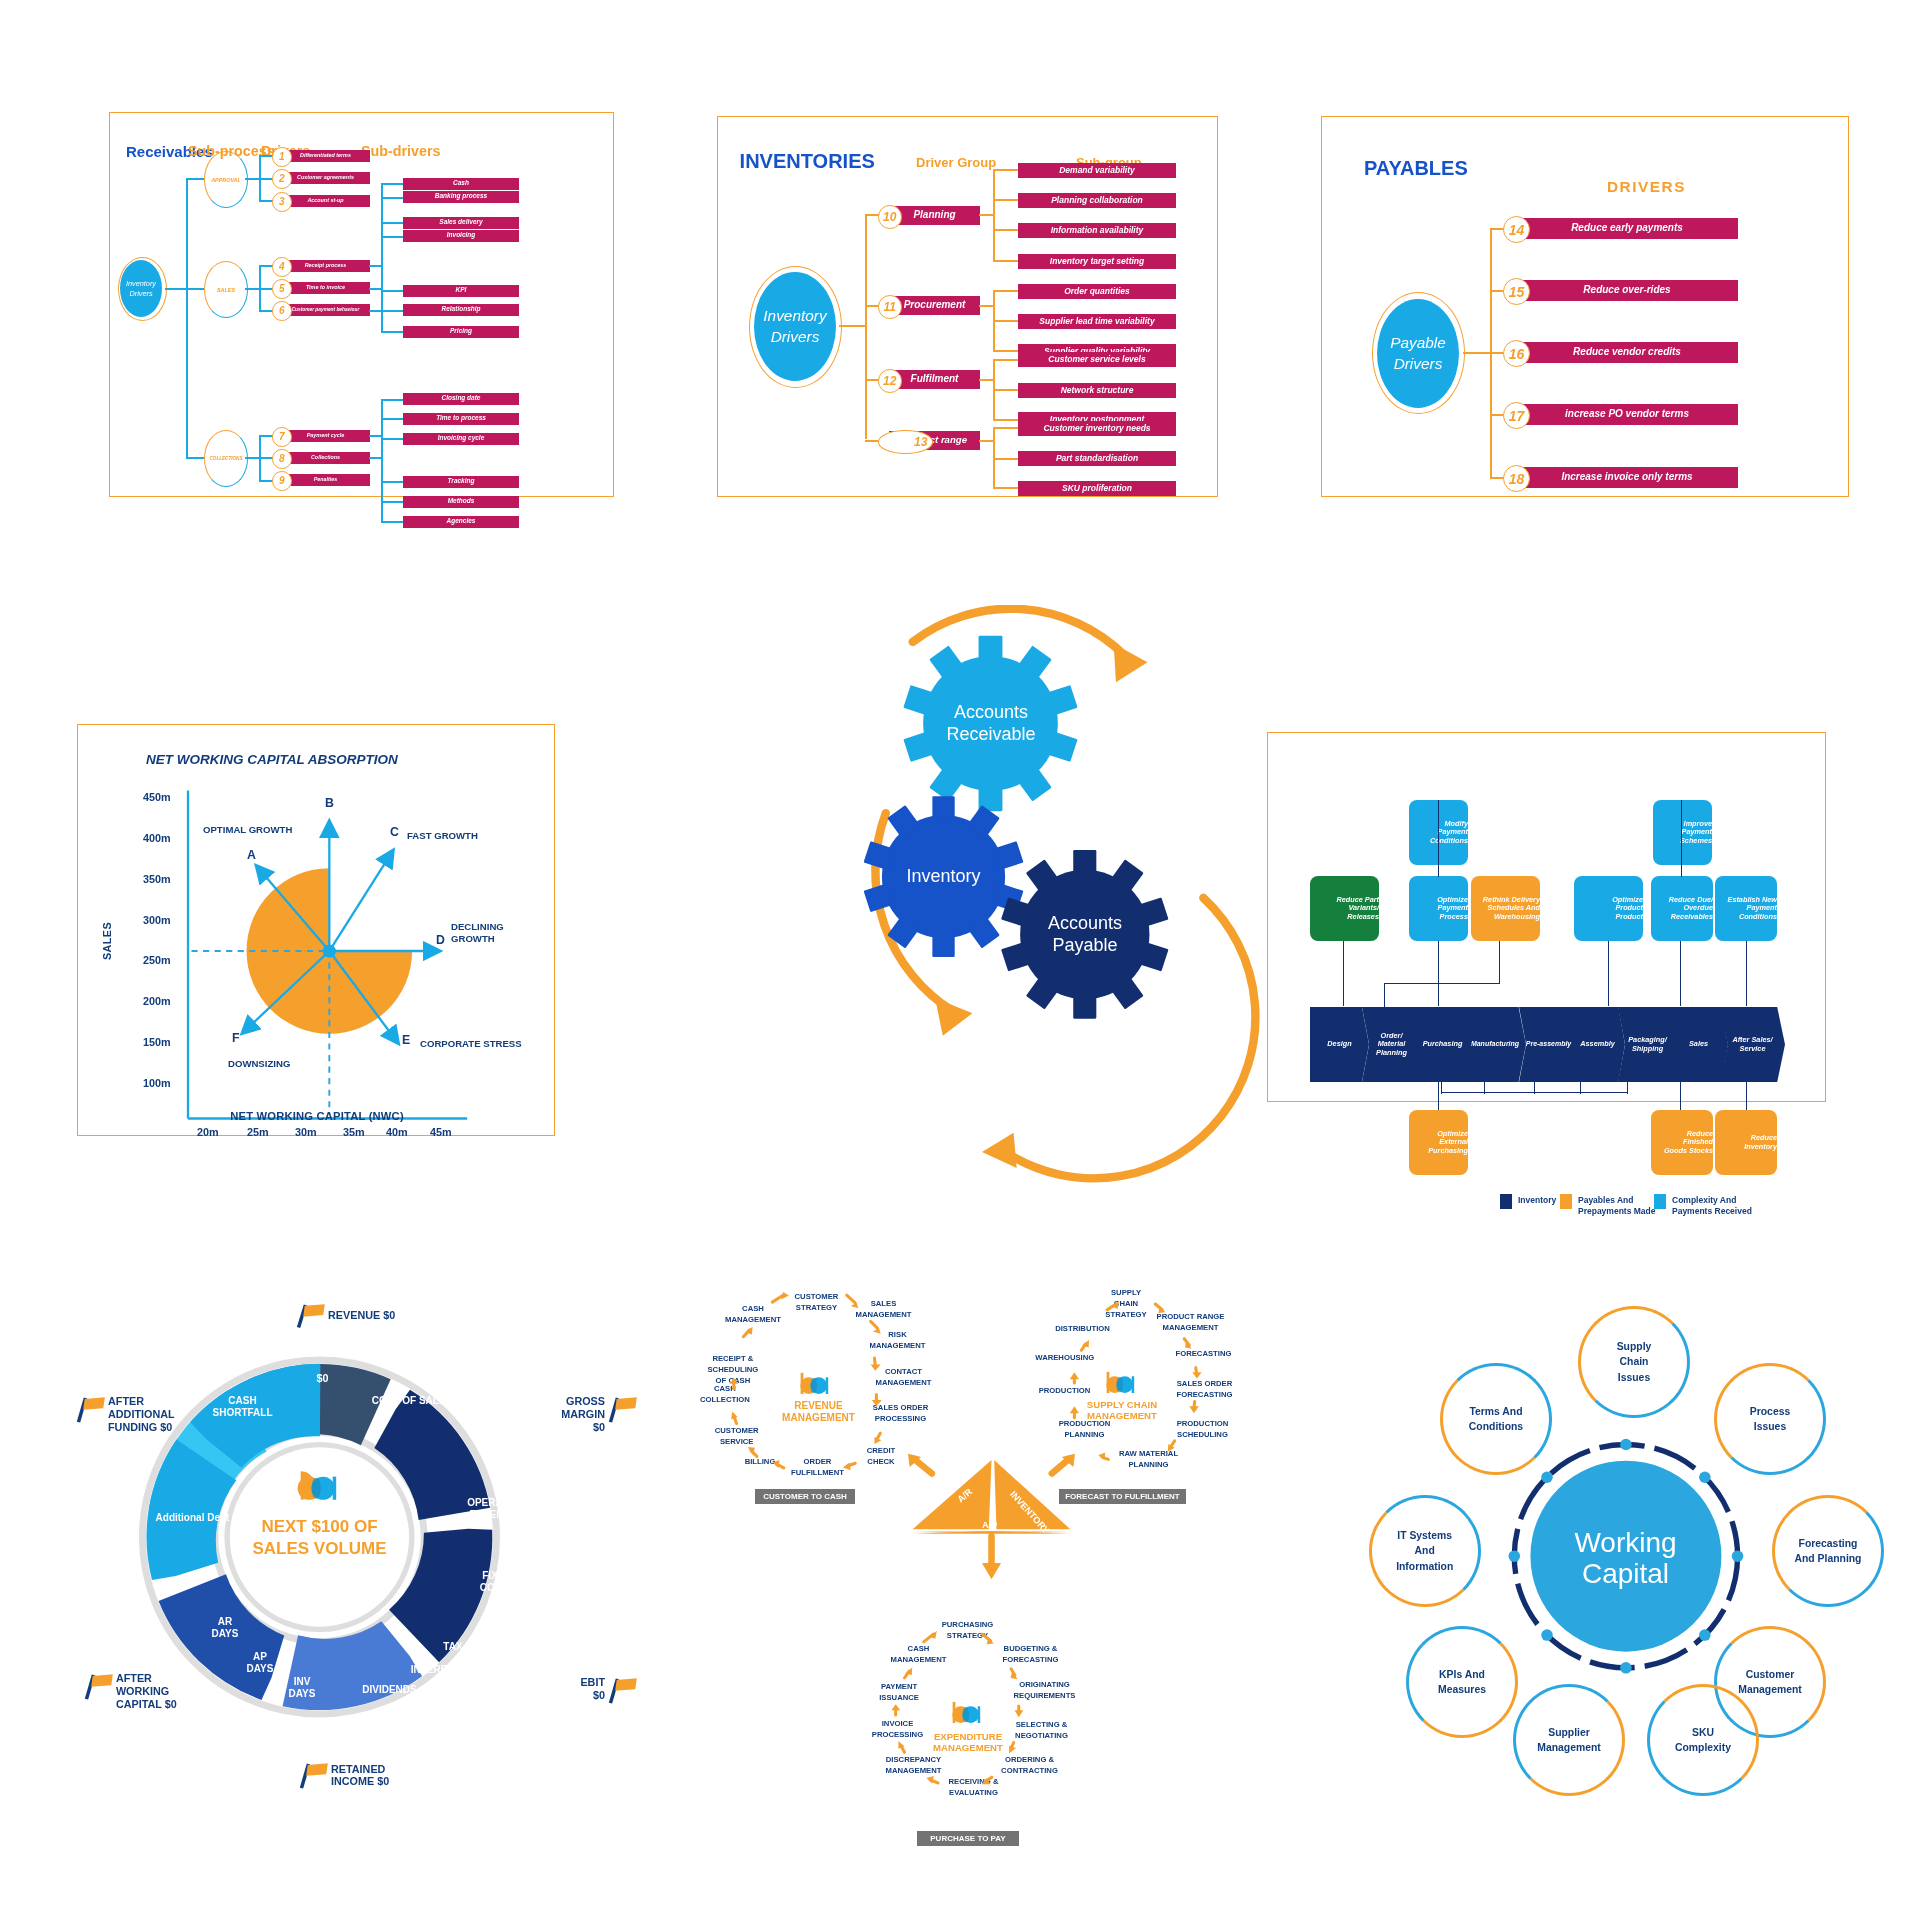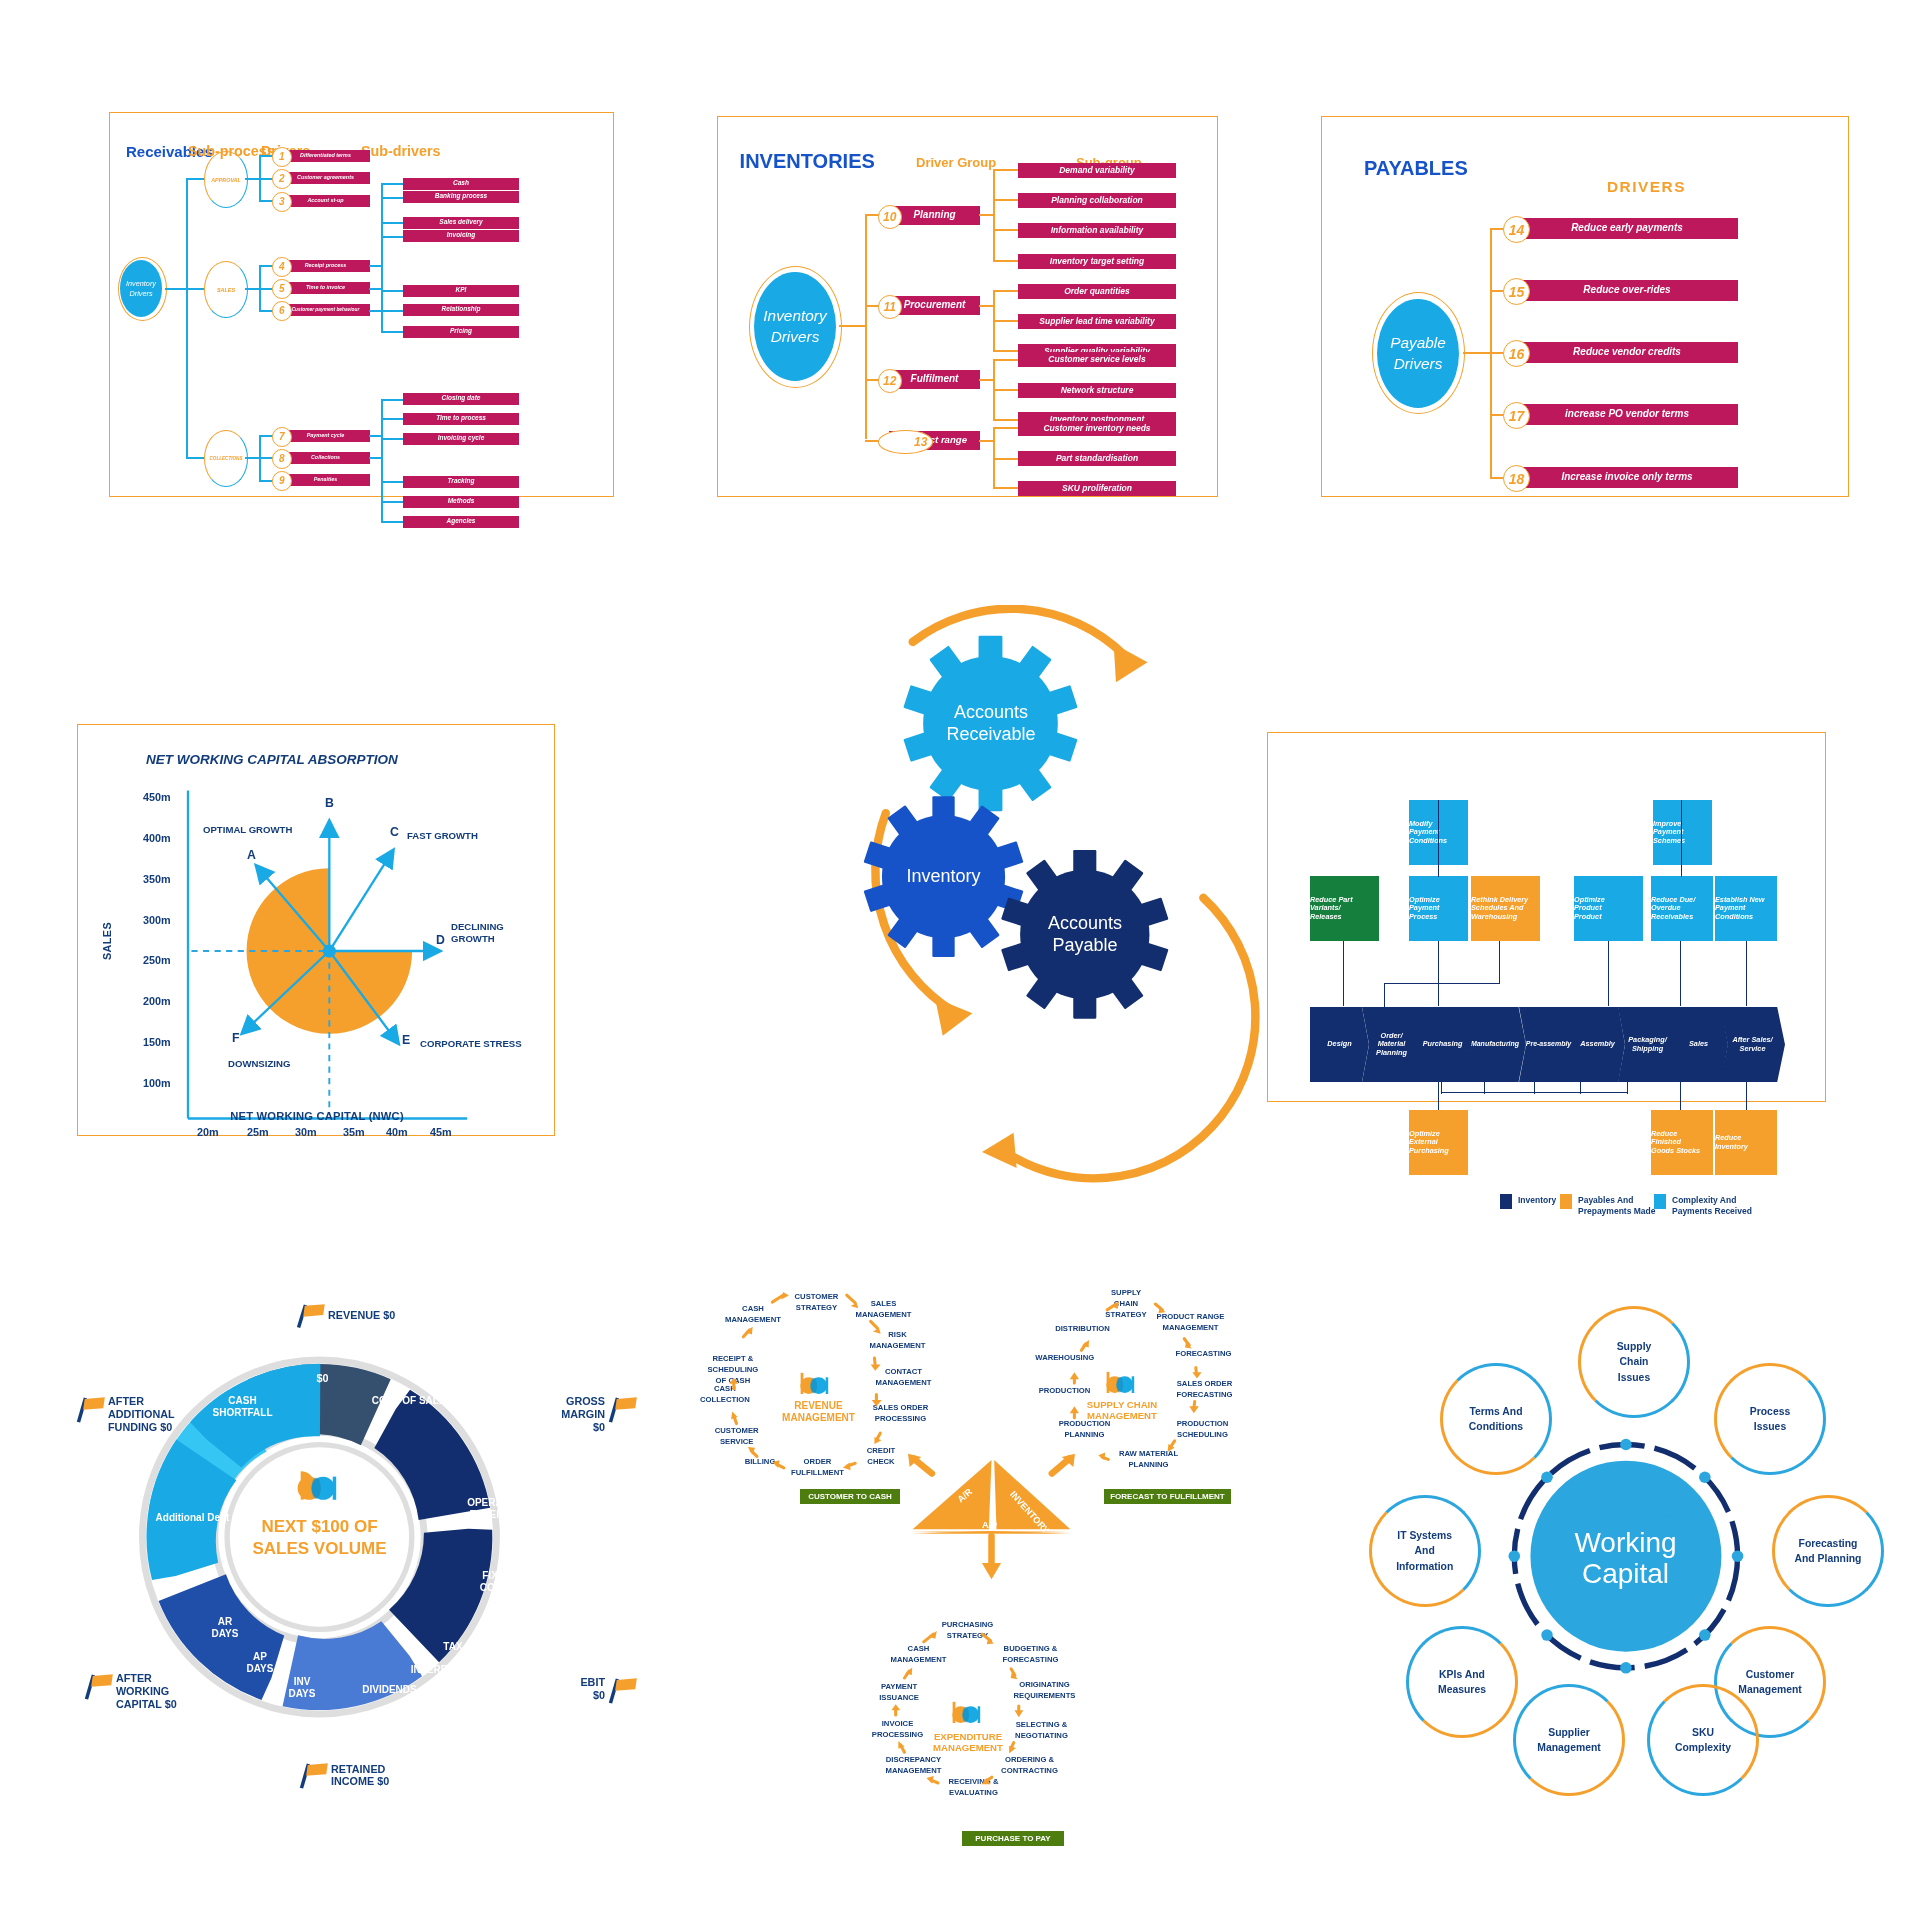--- a/index.html
+++ b/index.html
@@ -19,37 +19,37 @@
   .hlineO{position:absolute;background:#F5A02D;}
   .vlineO{position:absolute;background:#F5A02D;}
 
   .hdr-blue{position:absolute;color:#1652C8;font-weight:700;}
   .hdr-or{position:absolute;color:#F5A02D;font-weight:600;}
   .tick{position:absolute;color:#133C7A;font-weight:700;}
   .quadlbl{position:absolute;color:#133C7A;font-weight:700;}
 
   
   .scbox{position:absolute;color:#fff;font-style:italic;font-weight:600;
-         display:flex;align-items:flex-start;justify-content:center;text-align:center;line-height:1.18;}
+         display:flex;align-items:flex-end;justify-content:center;text-align:center;line-height:1.18;border-radius:8px;}
   .chev{position:absolute;background:#122E6E;color:#fff;font-style:italic;font-weight:600;
         display:flex;align-items:center;justify-content:center;text-align:center;line-height:1.15;
         clip-path:polygon(0 0, 88% 0, 100% 50%, 88% 100%, 0 100%, 12% 50%);}
   .conn{position:absolute;background:#122E6E;}
   .lgsw{position:absolute;}
   .lgtx{position:absolute;color:#133C7A;font-weight:600;line-height:1.25;}
 
   
   .dlabel{position:absolute;color:#133C7A;font-weight:700;text-align:center;line-height:1.2;}
   .dseg{position:absolute;color:#fff;font-weight:700;text-align:center;line-height:1.15;}
 
   
   .cyc{position:absolute;color:#133C7A;font-weight:700;text-align:center;line-height:1.45;}
   .cyctitle{position:absolute;color:#F5A02D;font-weight:700;text-align:center;line-height:1.18;}
-  .cycbtn{position:absolute;background:#4d7c0f;color:#fff;font-weight:700;
-          display:flex;align-items:center;justify-content:center;text-align:center;margin-left:45px;}
+  .cycbtn{position:absolute;background:#737373;color:#fff;font-weight:700;
+          display:flex;align-items:center;justify-content:center;text-align:center;}
 
   
   .bub{position:absolute;border-radius:50%;display:flex;align-items:center;justify-content:center;
        text-align:center;color:#133C7A;font-weight:700;line-height:1.45;box-sizing:border-box;}
   .wc-core{position:absolute;border-radius:50%;background:#2BA6DF;color:#fff;
            display:flex;align-items:center;justify-content:center;text-align:center;line-height:1.12;}
 
   .logo{position:absolute;}
 </style>
 </head>

